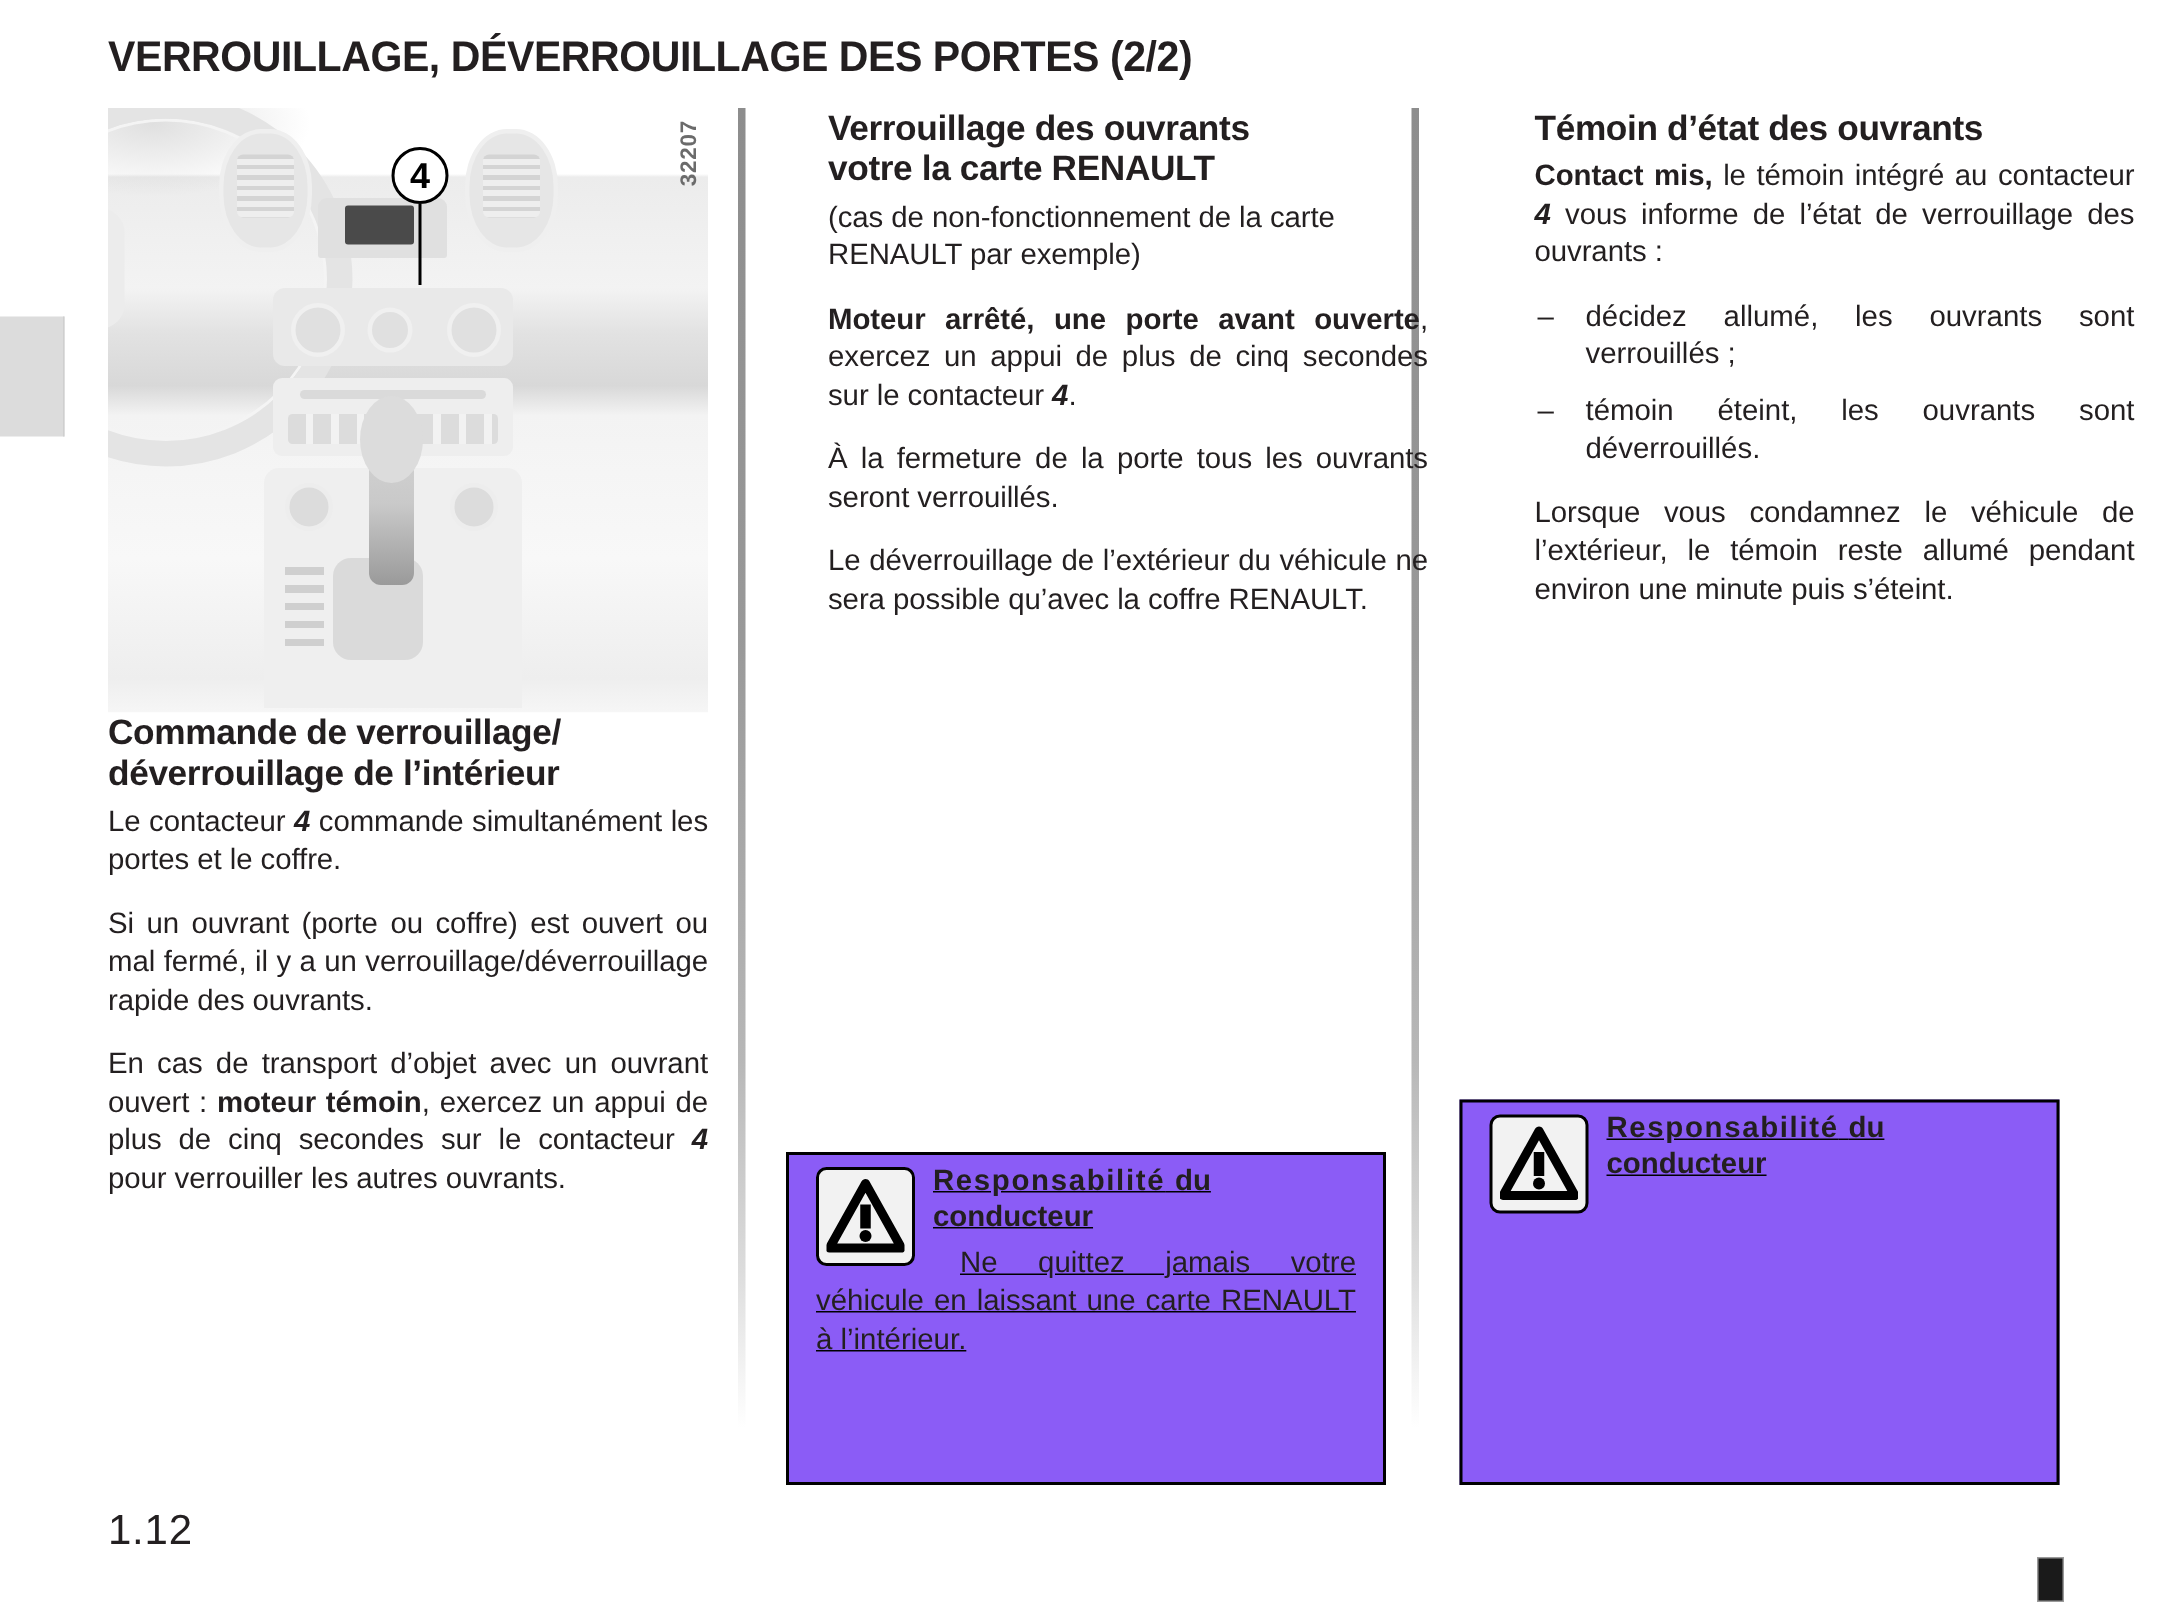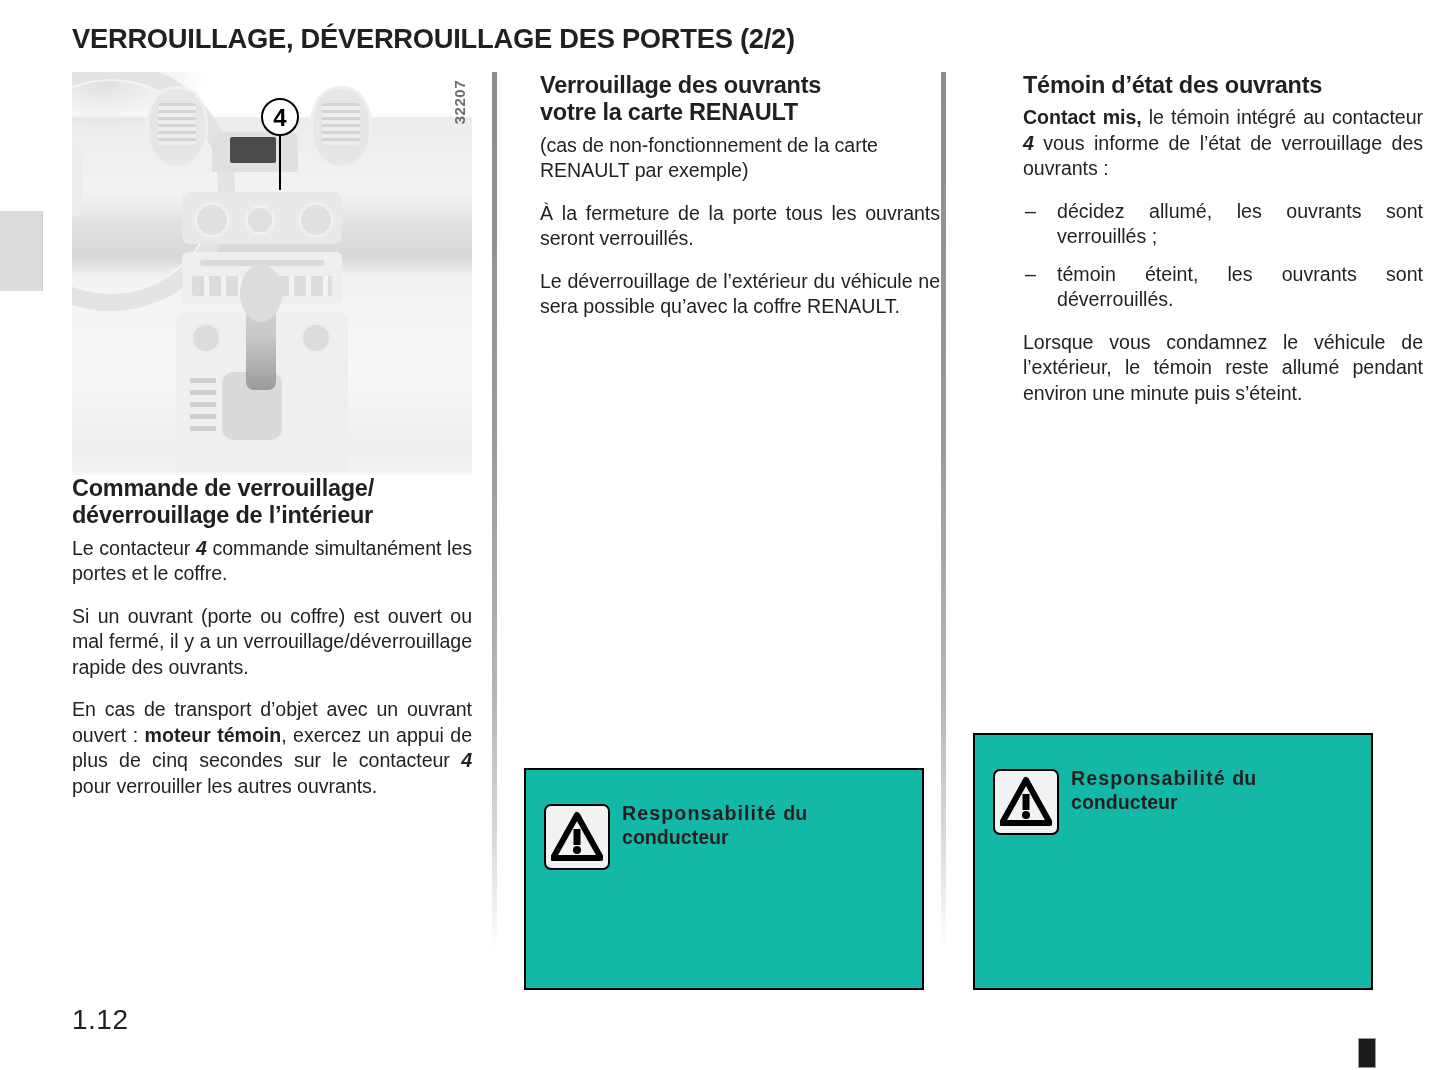--- a/index.html
+++ b/index.html
@@ -54,21 +54,21 @@
   #divider-1 { left: 492px; }
   #divider-2 { left: 941px; }
 
   
   .column {
     position: absolute;
     top: 72px;
     width: 400px;
   }
   #col-left   { left: 72px;  }
-  #col-mid    { left: 540px; }
+  #col-mid    { left: 552px; }
   #col-right  { left: 1023px; }
 
   
   #illustration {
     position: relative;
     width: 400px;
     height: 403px;
     overflow: hidden;
     background: #ffffff;
   }
@@ -305,22 +305,23 @@
   ul.dashlist li .dash {
     position: absolute;
     left: 2px; top: 0;
   }
 
   
   .warnbox {
     position: absolute;
     box-sizing: border-box;
     border: 2.2px solid #000;
-    background: #14b8a6;
-    padding: 32px 18px 18px 18px;
+    background: #8b5cf6;
+    padding: 6px 18px 18px 18px;
+    text-decoration: underline;
   }
   #warnbox-mid   { left: 524px; top: 768px; width: 400px; height: 222px; }
   #warnbox-right { left: 973px; top: 733px; width: 400px; height: 257px; }
 
   .warn-tri {
     float: left;
     width: 66px; height: 66px;
     margin: 2px 12px 4px 0;
     box-sizing: border-box;
     border: 2.4px solid #000;
@@ -433,20 +434,23 @@
 
 <div class="column" id="col-mid">
 
   <h2 class="sec-head">
     <span>Verrouillage des ouvrants</span><br>
     <span>votre la carte RENAULT</span>
   </h2>
 
   <p class="body tight">(cas de non-fonctionnement de la carte RENAULT par exemple)</p>
 
+  <p class="body">
+    <b>Moteur arrêté, une porte avant ouverte</b><span>, exercez un appui de plus de cinq secondes sur le contacteur </span><span class="num">4</span><span>.</span>
+  </p>
 
   <p class="body">À la fermeture de la porte tous les ouvrants seront verrouillés.</p>
 
   <p class="body last">Le déverrouillage de l’extérieur du véhicule ne sera possible qu’avec la coffre RENAULT.</p>
 </div>
 
 <div class="column" id="col-right">
 
   <h2 class="sec-head">Témoin d’état des ouvrants</h2>
 
@@ -474,20 +478,21 @@
       <path d="M26 4 L50 47 L2 47 Z" fill="none" stroke="#000" stroke-width="6" stroke-linejoin="round"></path>
       <rect x="22.5" y="18" width="7" height="16" fill="#000"></rect>
       <circle cx="26" cy="39" r="4" fill="#000"></circle>
     </svg>
   </div>
   <p class="warn-head">
     <span>Responsabilité</span>
     <span class="nospace">du</span><br>
     <span class="nospace">conducteur</span>
   </p>
+  <p class="warn-body">Ne quittez jamais votre véhicule en laissant une carte RENAULT à l’intérieur.</p>
 </div>
 
 <div class="warnbox" id="warnbox-right">
   <div class="warn-tri">
     <svg width="52" height="52" viewBox="0 0 52 52" aria-hidden="true">
       <path d="M26 4 L50 47 L2 47 Z" fill="none" stroke="#000" stroke-width="6" stroke-linejoin="round"></path>
       <rect x="22.5" y="18" width="7" height="16" fill="#000"></rect>
       <circle cx="26" cy="39" r="4" fill="#000"></circle>
     </svg>
   </div>

